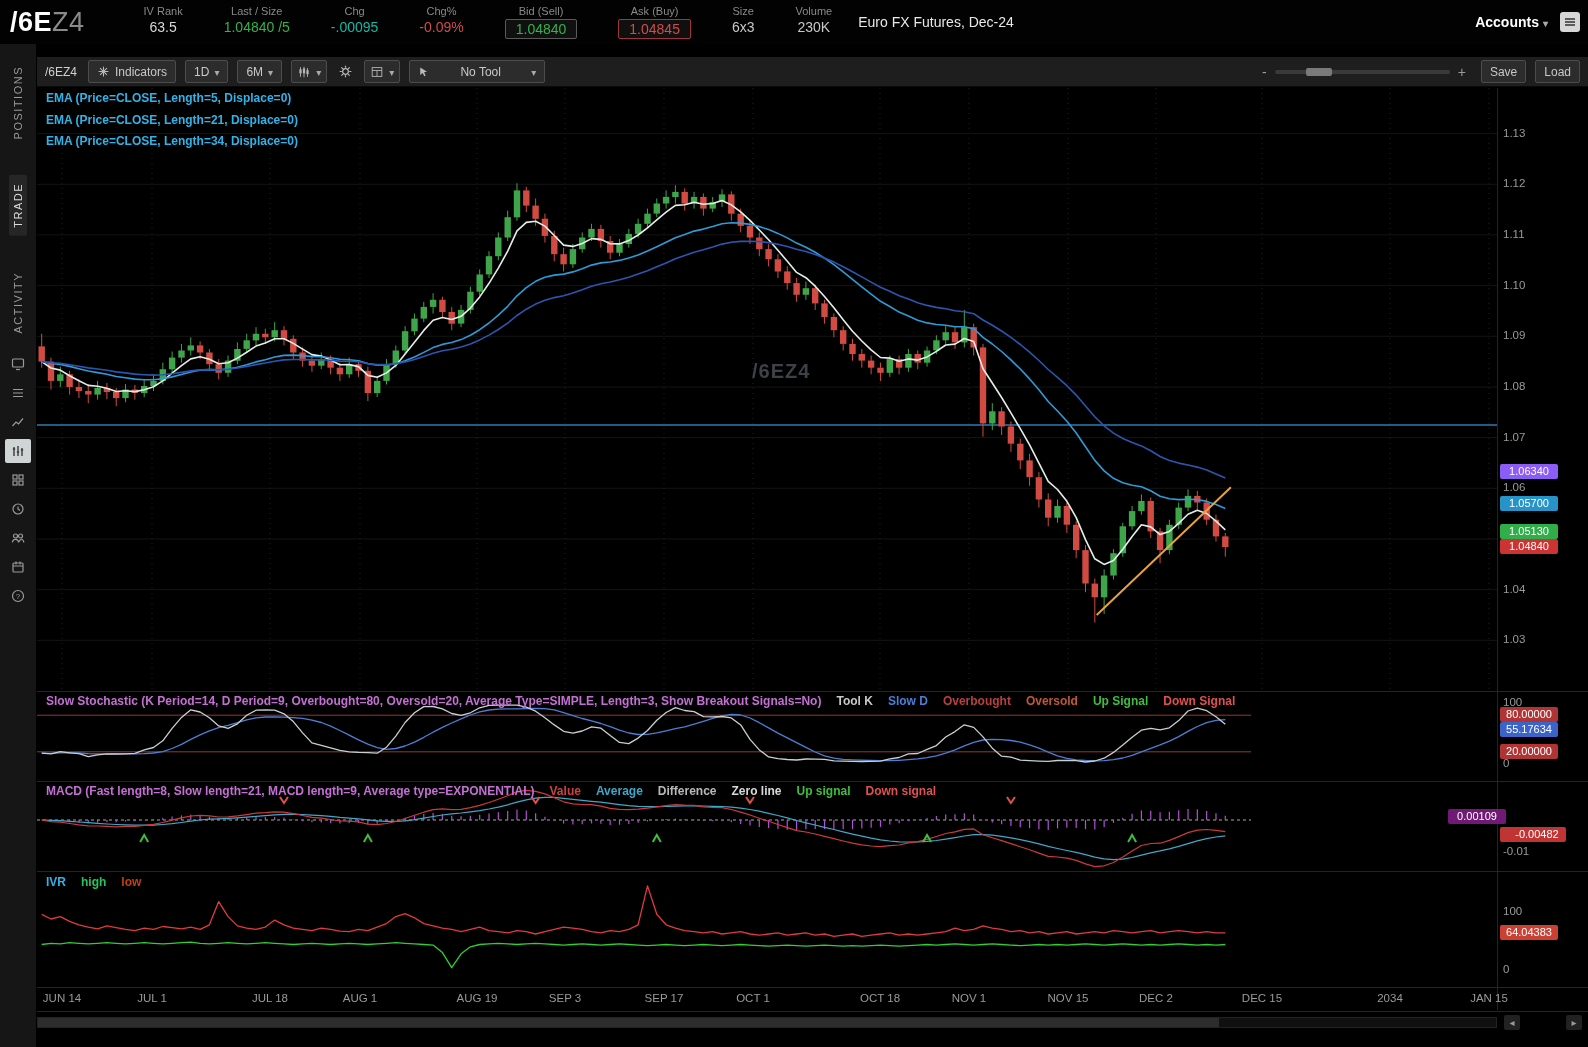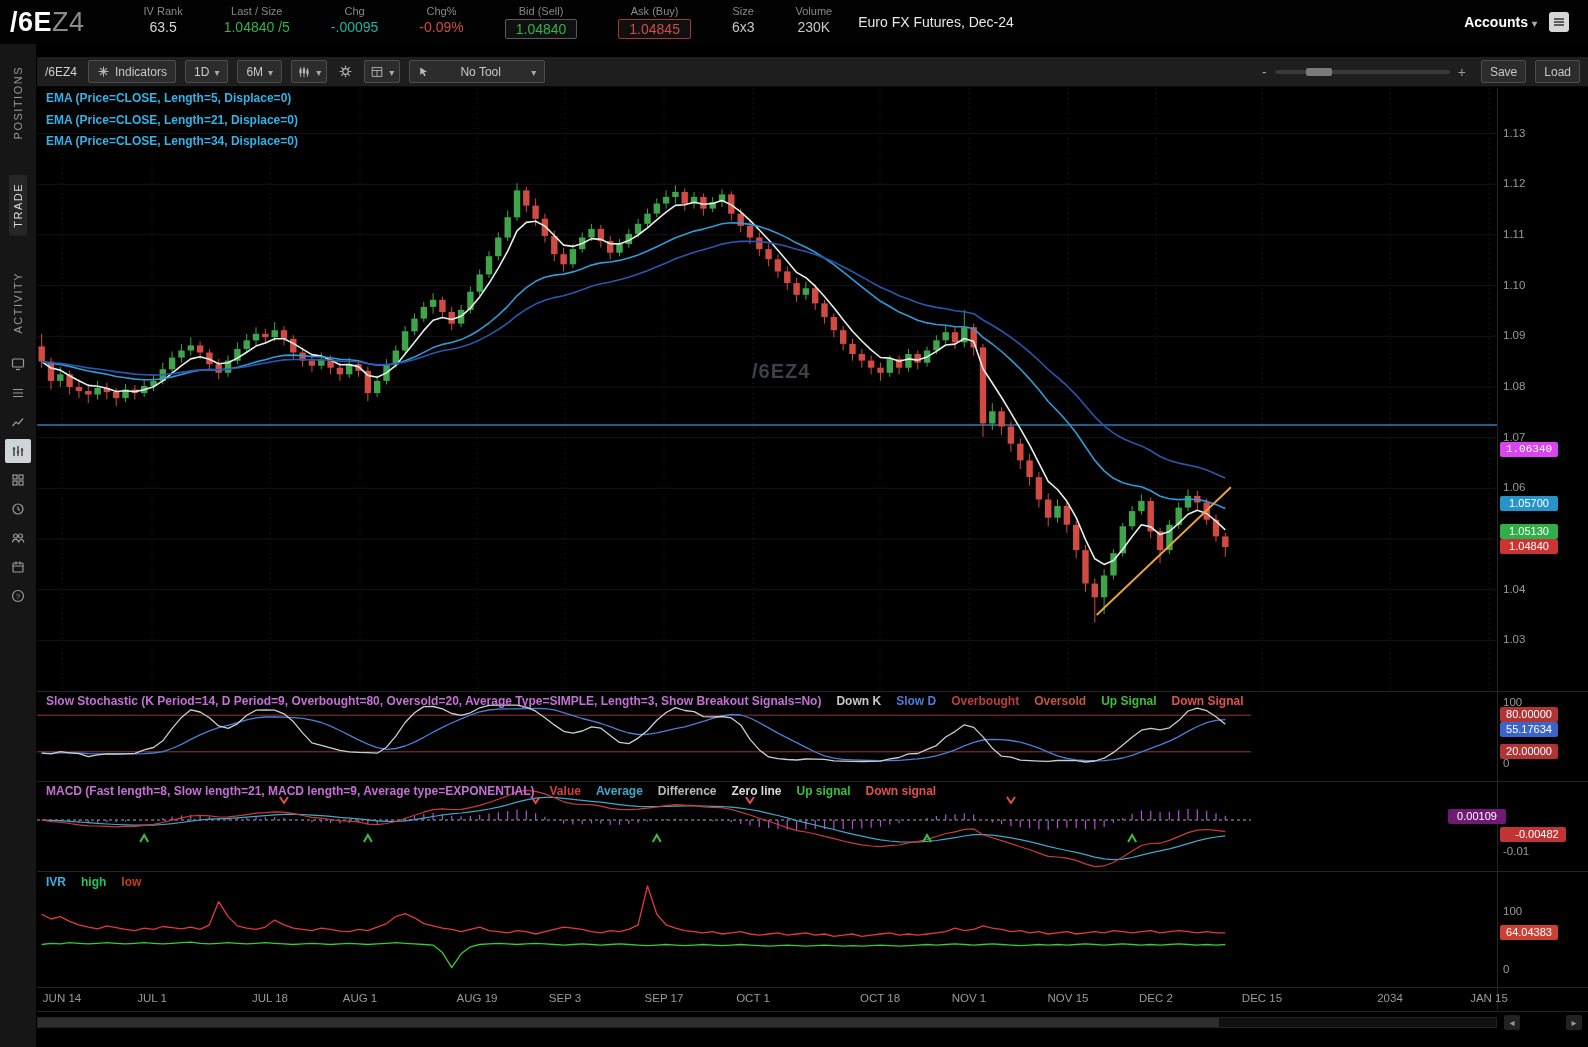--- a/index.html
+++ b/index.html
@@ -9,21 +9,21 @@
   .header{position:absolute;left:0;top:0;width:1588px;height:44px;background:#020202;
           display:flex;align-items:center;}
   .sym{font-size:27px;font-weight:bold;color:#fff;padding-left:10px;letter-spacing:.5px;}
   .sym .sym2{color:#8a8a8a;font-weight:normal;}
   .hfields{display:flex;align-items:flex-start;margin-left:18px;}
   .hfield{margin-left:41px;text-align:center;}
   .hlabel{font-size:11px;color:#8a8a8a;white-space:nowrap;}
   .hvalue{font-size:14px;margin-top:2px;white-space:nowrap;}
   .qbox{border:1px solid #555;background:#101010;padding:1px 10px;border-radius:2px;}
   .desc{font-size:14px;color:#e8e8e8;margin-left:26px;white-space:nowrap;}
-  .hright{margin-left:auto;display:flex;align-items:center;gap:12px;padding-right:19px;}
+  .hright{margin-left:auto;display:flex;align-items:center;gap:12px;padding-right:8px;}
   .accounts{font-size:14px;font-weight:bold;color:#fff;display:flex;align-items:center;gap:4px;}
   .caret::after{content:"▾";font-size:10px;color:#aaa;}
   .menu-btn{width:20px;height:20px;background:#d6d6d6;border-radius:3px;display:flex;
             align-items:center;justify-content:center;}
   
   .sidebar{position:absolute;left:0;top:44px;width:36px;bottom:0;background:#161616;border-right:1px solid #000;}
   .side-tabs{display:flex;flex-direction:column;align-items:center;}
   .side-tab{writing-mode:vertical-rl;transform:rotate(180deg);font-size:11px;letter-spacing:1.5px;
             color:#9a9a9a;margin:14px 0;padding:8px 3px;cursor:pointer;}
   .side-tab.active{color:#dcdcdc;background:#262626;border-radius:2px;}
@@ -698,27 +698,27 @@
       <div class="axis-label" style="left: 1503px; top: 177.277px;">1.12</div>
       <div class="axis-label" style="left: 1503px; top: 227.95px;">1.11</div>
       <div class="axis-label" style="left: 1503px; top: 278.622px;">1.10</div>
       <div class="axis-label" style="left: 1503px; top: 329.294px;">1.09</div>
       <div class="axis-label" style="left: 1503px; top: 379.966px;">1.08</div>
       <div class="axis-label" style="left: 1503px; top: 430.639px;">1.07</div>
       <div class="axis-label" style="left: 1503px; top: 481.311px;">1.06</div>
       <div class="axis-label" style="left: 1503px; top: 531.983px;">1.05</div>
       <div class="axis-label" style="left: 1503px; top: 582.655px;">1.04</div>
       <div class="axis-label" style="left: 1503px; top: 633.328px;">1.03</div>
-      <div class="axis-bubble" style="left: 1500px; top: 442px; background: #d946ef; font-family: Liberation Mono, monospace;">1.06340</div>
+      <div class="axis-bubble" style="left: 1500px; top: 464px; background: #8b5cf6;">1.06340</div>
       <div class="axis-bubble" style="left: 1500px; top: 495.513px; background: rgb(38, 148, 200);">1.05700</div>
       <div class="axis-bubble" style="left: 1500px; top: 524.396px; background: rgb(47, 174, 73);">1.05130</div>
       <div class="axis-bubble" style="left: 1500px; top: 539.091px; background: rgb(204, 52, 52);">1.04840</div>
       <div class="legend-row" style="left: 46px; top: 694px;">
         <span style="color: rgb(196, 111, 212);">Slow Stochastic (K Period=14, D Period=9, Overbought=80, Oversold=20, Average Type=SIMPLE, Length=3, Show Breakout Signals=No)</span>
-        <span style="color: rgb(200, 200, 200);">Down K</span>
+        <span style="color: rgb(200, 200, 200);">Tool K</span>
         <span style="color: rgb(74, 127, 212);">Slow D</span>
         <span style="color: rgb(184, 64, 64);">Overbought</span>
         <span style="color: rgb(192, 88, 56);">Oversold</span>
         <span style="color: rgb(61, 191, 61);">Up Signal</span>
         <span style="color: rgb(224, 80, 80);">Down Signal</span>
       </div>
       <div class="axis-label" style="left: 1503px; top: 696px;">100</div>
       <div class="axis-label" style="left: 1503px; top: 757px;">0</div>
       <div class="axis-bubble" style="left: 1500px; top: 707.2px; background: rgb(176, 52, 52);">80.00000</div>
       <div class="axis-bubble" style="left: 1500px; top: 722.342px; background: rgb(58, 100, 200);">55.17634</div>

